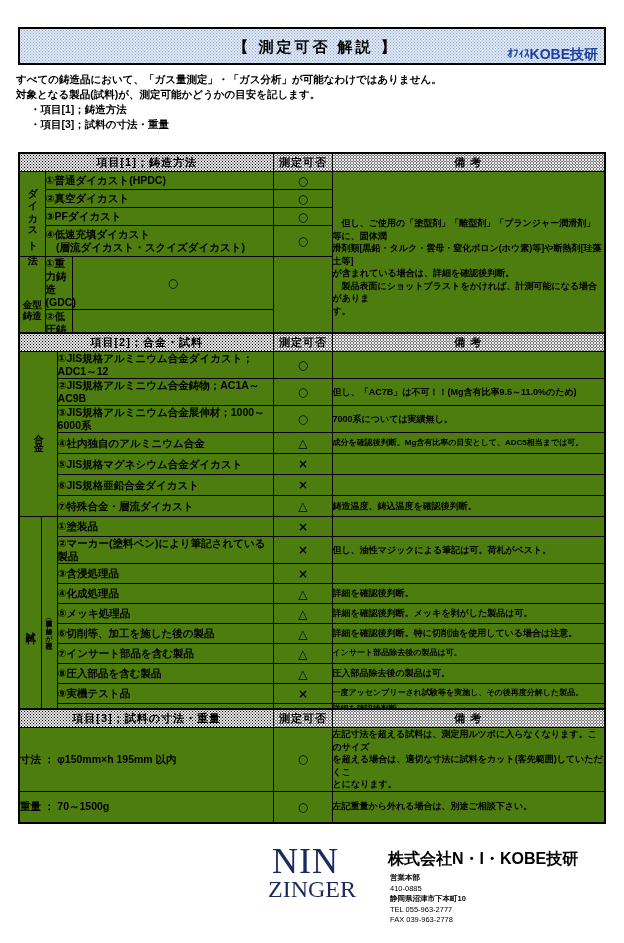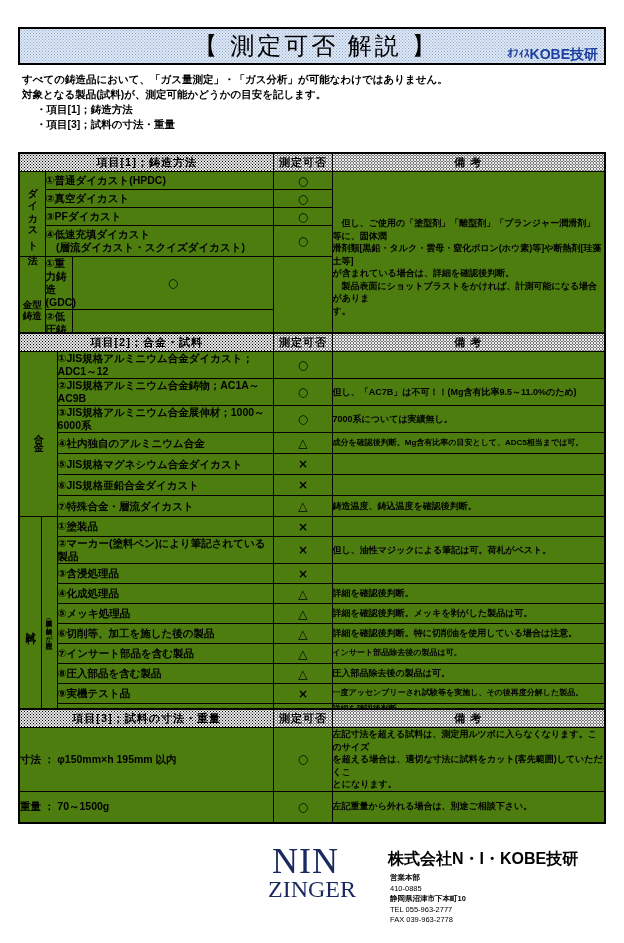--- a/index.html
+++ b/index.html
@@ -39,22 +39,22 @@
     background-size: 3px 3px, 3px 3px;
     background-position: 0 0, 1.5px 1.5px;
     box-sizing: border-box;
     display: flex;
     align-items: center;
   }
   .banner-title {
     position: absolute;
     left: 8px; right: 0;
     text-align: center;
-    font-size: 24px;
-    font-weight: normal;
+    font-size: 15px;
+    font-weight: bold;
     letter-spacing: 3px;
     color: #000;
     line-height: 1;
   }
   .banner-brand {
     position: absolute;
     right: 6px;
     bottom: 2px;
     font-size: 14px;
     font-weight: bold;
@@ -63,21 +63,21 @@
     line-height: 1;
   }
   .banner-brand .small-kana {
     font-size: 11px;
     vertical-align: 2px;
   }
 
   
   .intro {
     position: absolute;
-    left: 22px;
+    left: 16px;
     top: 72px;
     width: 590px;
     font-size: 10.5px;
     font-weight: bold;
     line-height: 14.5px;
   }
   .intro .bullets {
     margin: 1px 0 0 14px;
   }
   .intro .bullets div { white-space: nowrap; }

